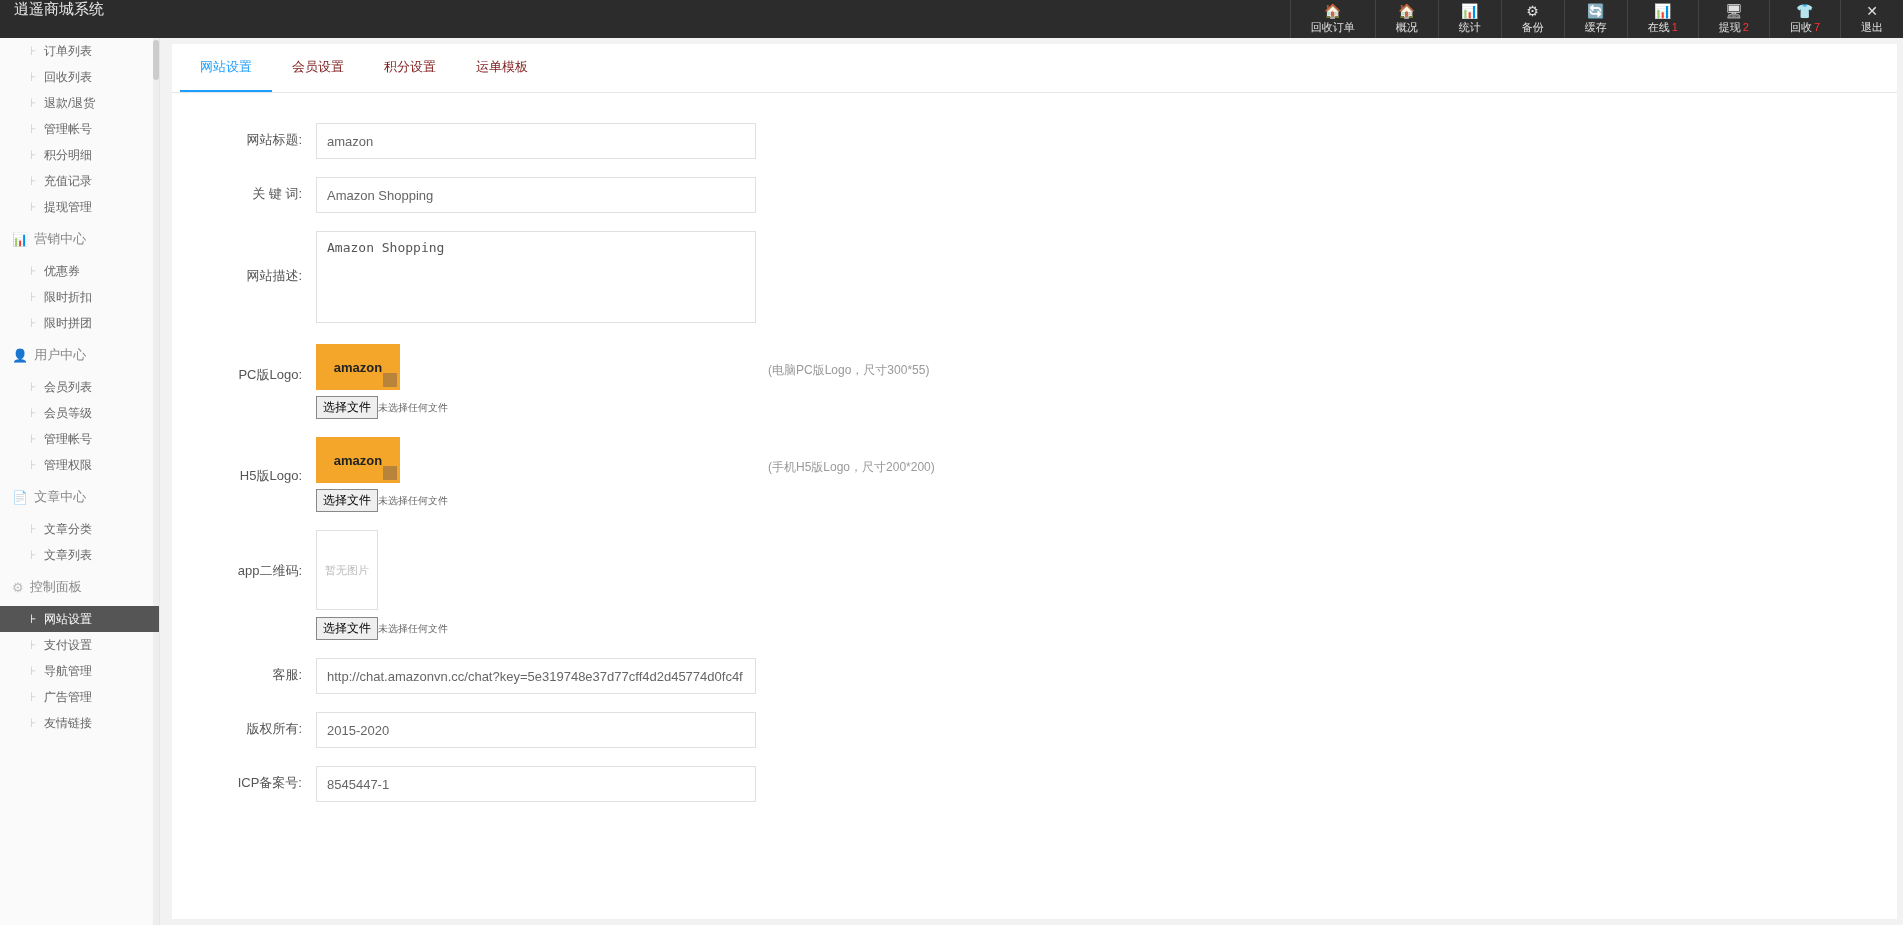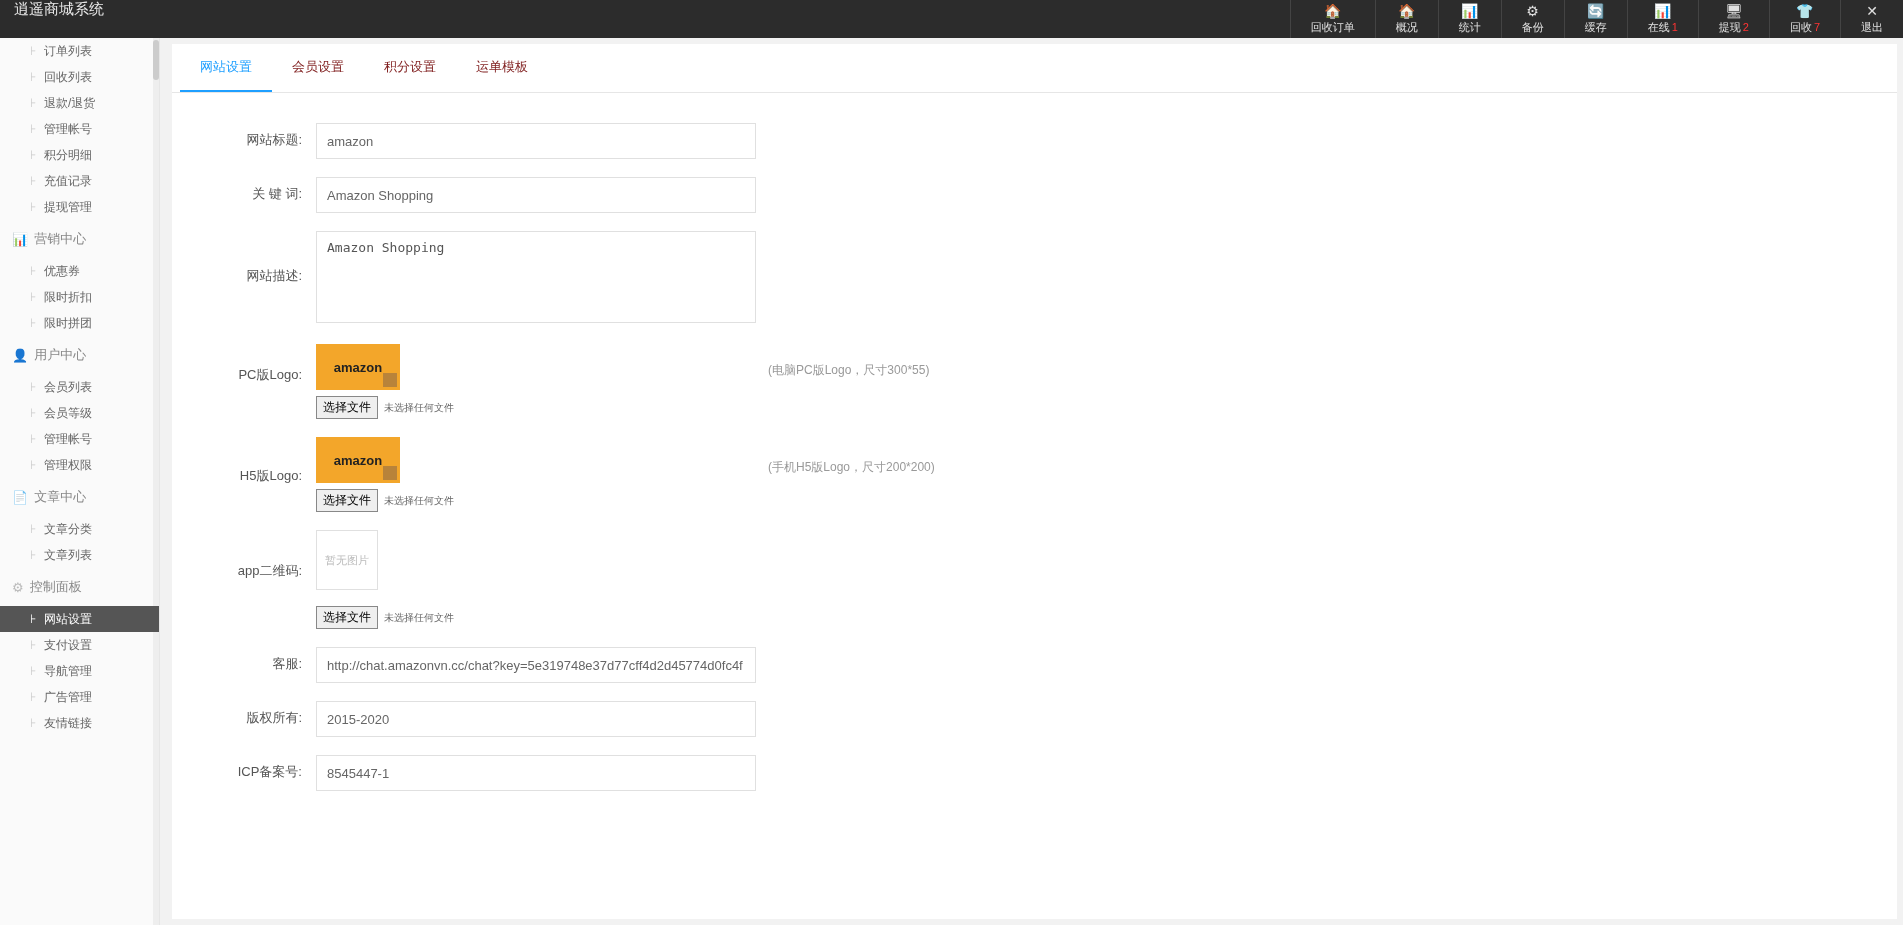--- a/index.html
+++ b/index.html
@@ -27,22 +27,22 @@
 .tab.active{color:#1e9fff;border-bottom-color:#1e9fff}
 .form{padding:30px 40px}
 .row{display:flex;align-items:flex-start;margin-bottom:18px}
 .row-label{width:104px;text-align:right;padding-right:14px;color:#555;font-size:13px;padding-top:8px}
 .row-ctrl{width:440px}
 .row-hint{color:#999;font-size:12px;padding-top:8px;padding-left:12px}
 .inp{width:100%;height:36px;border:1px solid #e0e0e0;padding:0 10px;font-size:13px;color:#666}
 .ta{width:100%;height:92px;border:1px solid #e0e0e0;padding:8px 10px;font-size:13px;font-family:monospace;color:#555;resize:none}
 .logo-prev{width:84px;height:46px;background:#f3a62a;display:flex;align-items:center;justify-content:center;color:#222;font-weight:bold;font-size:13px;position:relative;margin-bottom:6px}
 .logo-pkg{position:absolute;right:3px;bottom:3px;width:14px;height:14px;background:#b8833a}
-.qr-prev{width:62px;height:60px;border:1px solid #e0e0e0;display:flex;align-items:center;justify-content:center;color:#bbb;font-size:11px;margin-bottom:16px}
-.file-row{display:flex;align-items:center;gap:6px}
+.qr-prev{width:62px;height:80px;border:1px solid #e0e0e0;display:flex;align-items:center;justify-content:center;color:#bbb;font-size:11px;margin-bottom:7px}
+.file-row{display:flex;align-items:center;gap:0}
 .file-btn{border:1px solid #888;background:#efefef;padding:2px 6px;font-size:12px;cursor:pointer}
 .file-txt{color:#666;font-size:10px}
 ::-webkit-scrollbar{width:6px}
 ::-webkit-scrollbar-thumb{background:#ccc}
 ::-webkit-scrollbar-track{background:#eee}
 </style>
 </head>
 <body>
 
 <div class="topbar">

